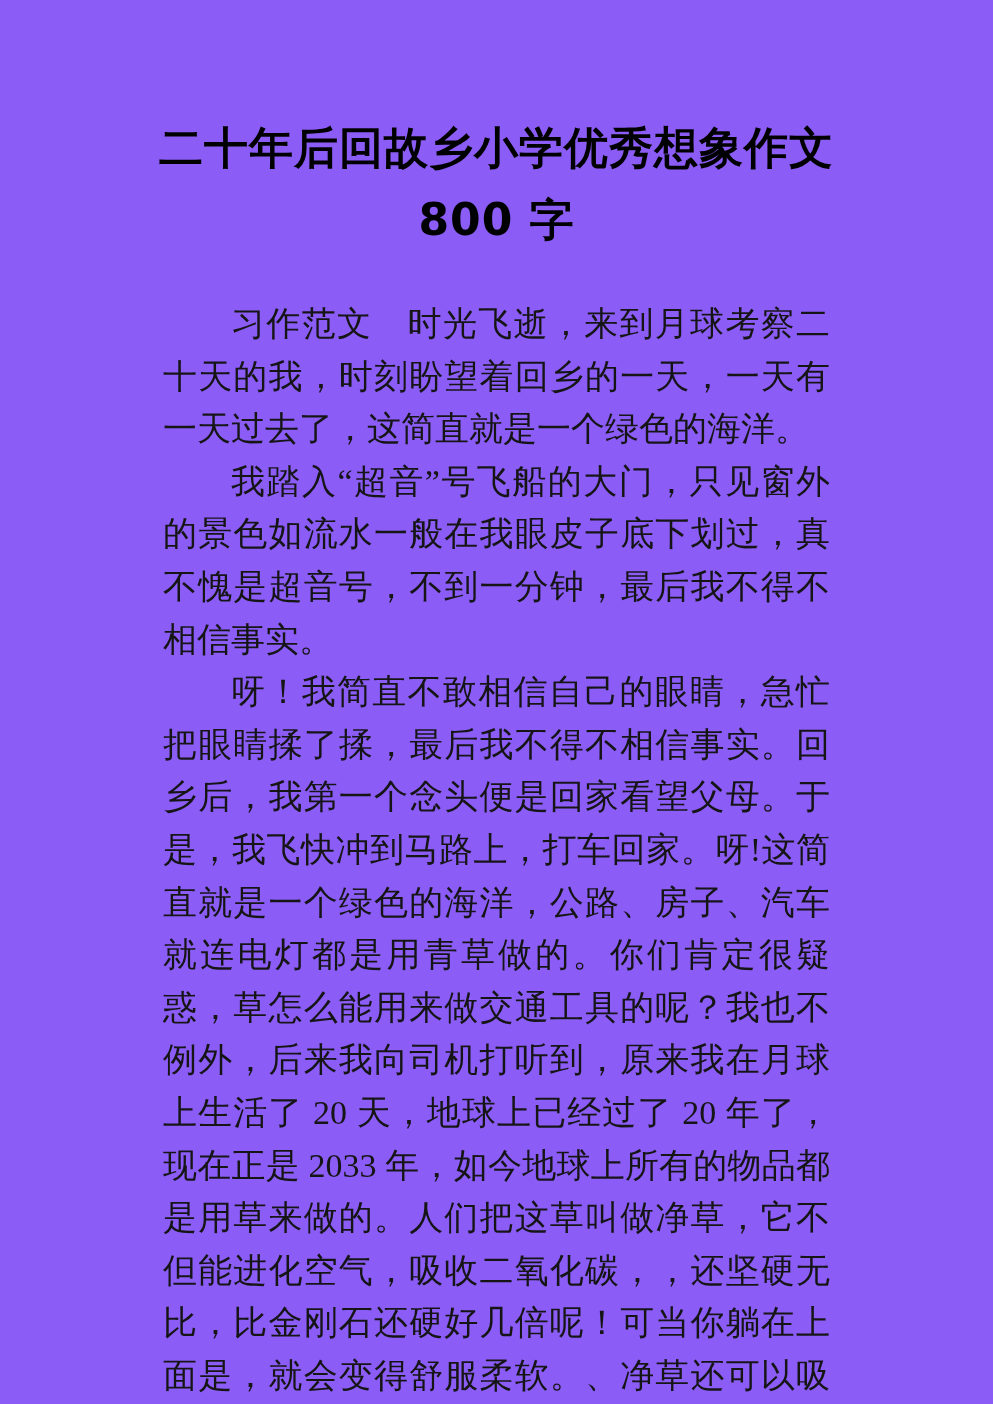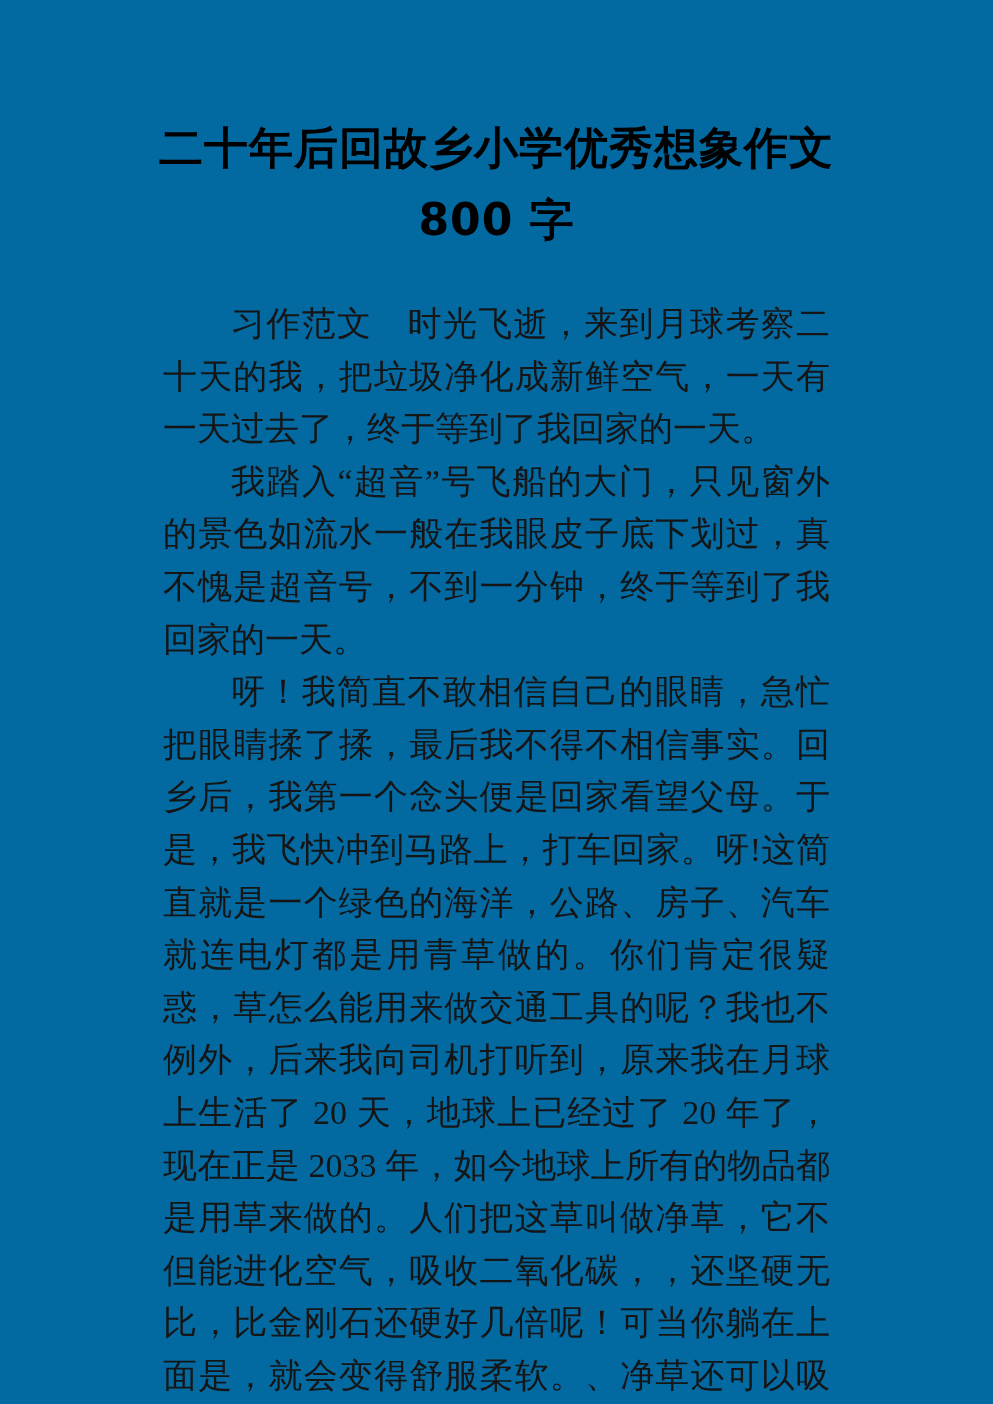--- a/index.html
+++ b/index.html
@@ -10,21 +10,21 @@
   body {
     width: 993px;
     height: 1404px;
     overflow: hidden;
     font-family: "Liberation Serif", "DejaVu Serif", serif;
     color: #111111;
   }
   .page {
     width: 993px;
     height: 1404px;
-    background: #0369a1;
+    background: #8b5cf6;
     box-sizing: border-box;
     padding-top: 112px;
   }
   .doc-title {
     width: 993px;
     text-align: center;
     font-family: "DejaVu Sans", "Liberation Sans", sans-serif;
     font-weight: bold;
     font-size: 44px;
     line-height: 72px;
@@ -50,18 +50,18 @@
 <body>
 
 <div class="page">
 
   <div class="doc-title">
     <div>二十年后回故乡小学优秀想象作文</div>
     <div>800 字</div>
   </div>
 
   <div class="doc-body">
-    <p>习作范文　时光飞逝，来到月球考察二十天的我，把垃圾净化成新鲜空气，一天有一天过去了，终于等到了我回家的一天。</p>
-    <p>我踏入“超音”号飞船的大门，只见窗外的景色如流水一般在我眼皮子底下划过，真不愧是超音号，不到一分钟，终于等到了我回家的一天。</p>
+    <p>习作范文　时光飞逝，来到月球考察二十天的我，时刻盼望着回乡的一天，一天有一天过去了，这简直就是一个绿色的海洋。</p>
+    <p>我踏入“超音”号飞船的大门，只见窗外的景色如流水一般在我眼皮子底下划过，真不愧是超音号，不到一分钟，最后我不得不相信事实。</p>
     <p>呀！我简直不敢相信自己的眼睛，急忙把眼睛揉了揉，最后我不得不相信事实。回乡后，我第一个念头便是回家看望父母。于是，我飞快冲到马路上，打车回家。呀!这简直就是一个绿色的海洋，公路、房子、汽车就连电灯都是用青草做的。你们肯定很疑惑，草怎么能用来做交通工具的呢？我也不例外，后来我向司机打听到，原来我在月球上生活了 20 天，地球上已经过了 20 年了，现在正是 2033 年，如今地球上所有的物品都是用草来做的。人们把这草叫做净草，它不但能进化空气，吸收二氧化碳，，还坚硬无比，比金刚石还硬好几倍呢！可当你躺在上面是，就会变得舒服柔软。、净草还可以吸收垃圾，把垃圾净化成新鲜空气。瞧！现在</p>
   </div>
 
 </div>
 
 </body></html>

